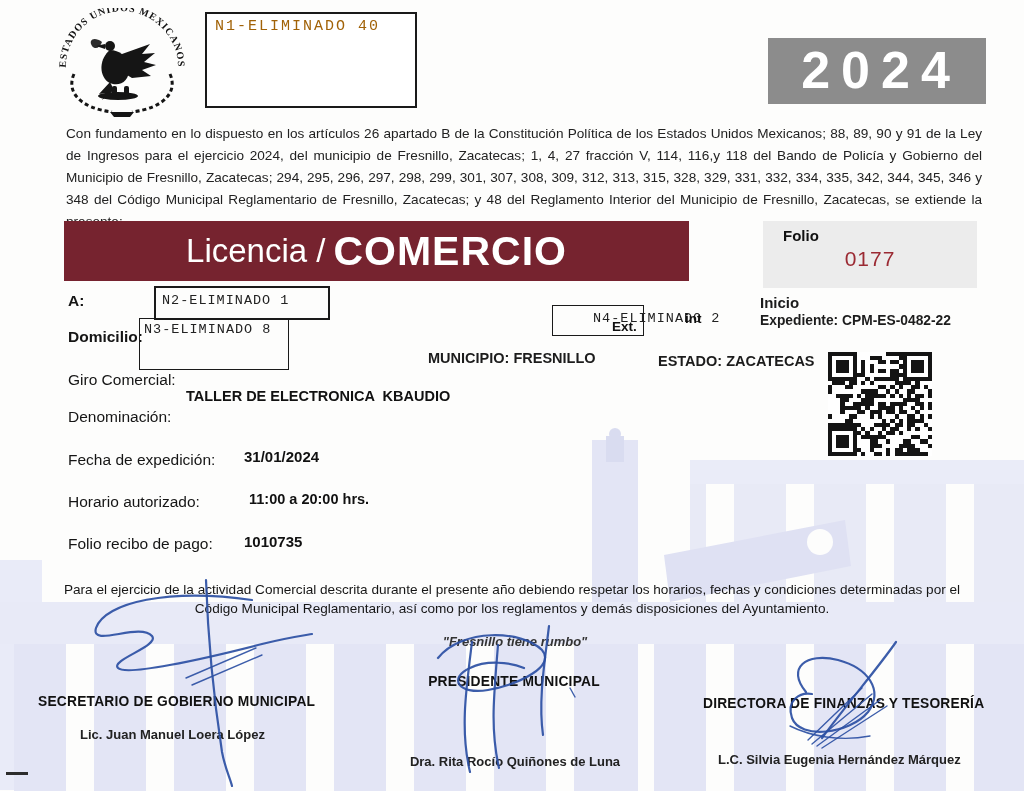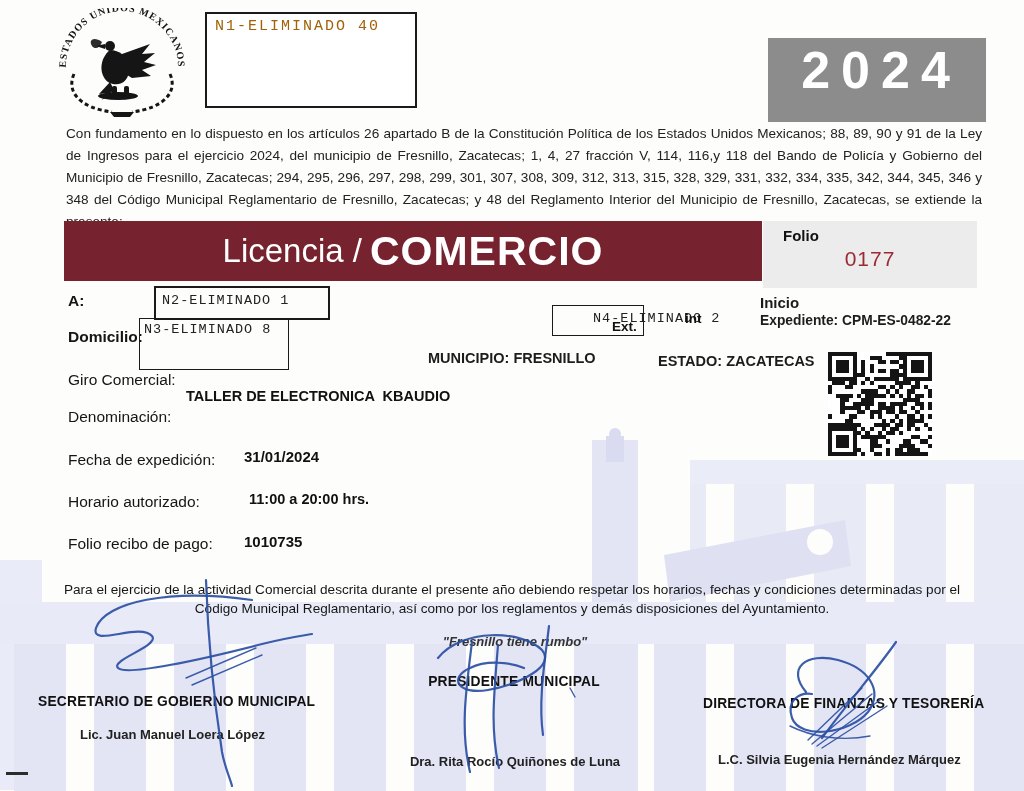--- a/index.html
+++ b/index.html
@@ -97,25 +97,25 @@
       <path d="M22,66 C14,84 28,100 60,104"></path>
       <path d="M118,66 C126,84 112,100 80,104"></path>
     </g>
     <path d="M58,104 L82,104 L78,109 L62,109 Z" fill="#151515"></path>
   </svg>
 
   <div class="abs z2 redaction-box" style="left:205px;top:12px;width:208px;height:92px;">
     <div class="mono redaction-text">N1-ELIMINADO 40</div>
   </div>
 
-  <div class="abs z2 year-badge" style="left:768px;top:38px;width:210px;height:84px;">2024</div>
+  <div class="abs z2 year-badge" style="left:768px;top:38px;width:210px;height:66px;">2024</div>
 
   <div class="abs z2 legal" style="left:66px;top:123px;width:916px;">Con fundamento en lo dispuesto en los artículos 26 apartado B de la Constitución Política de los Estados Unidos Mexicanos; 88, 89, 90 y 91 de la Ley de Ingresos para el ejercicio 2024, del municipio de Fresnillo, Zacatecas; 1, 4, 27 fracción V, 114, 116,y 118 del Bando de Policía y Gobierno del Municipio de Fresnillo, Zacatecas; 294, 295, 296, 297, 298, 299, 301, 307, 308, 309, 312, 313, 315, 328, 329, 331, 332, 334, 335, 342, 344, 345, 346 y 348 del Código Municipal Reglamentario de Fresnillo, Zacatecas; y 48 del Reglamento Interior del Municipio de Fresnillo, Zacatecas, se extiende la presente:</div>
 
-  <div class="abs z2 banner" style="left:64px;top:221px;width:698px;height:60px;">
+  <div class="abs z2 banner" style="left:64px;top:221px;width:625px;height:60px;">
     <span class="w1">Licencia /</span>
     <span class="w2">COMERCIO</span>
   </div>
 
   <div class="abs z2 folio-box" style="left:763px;top:221px;width:214px;height:67px;">
     <div class="folio-label">Folio</div>
     <div class="folio-value">0177</div>
   </div>
 
   <div class="abs z2 lbl" style="left:68px;top:292px;font-weight:bold;">A:</div>

